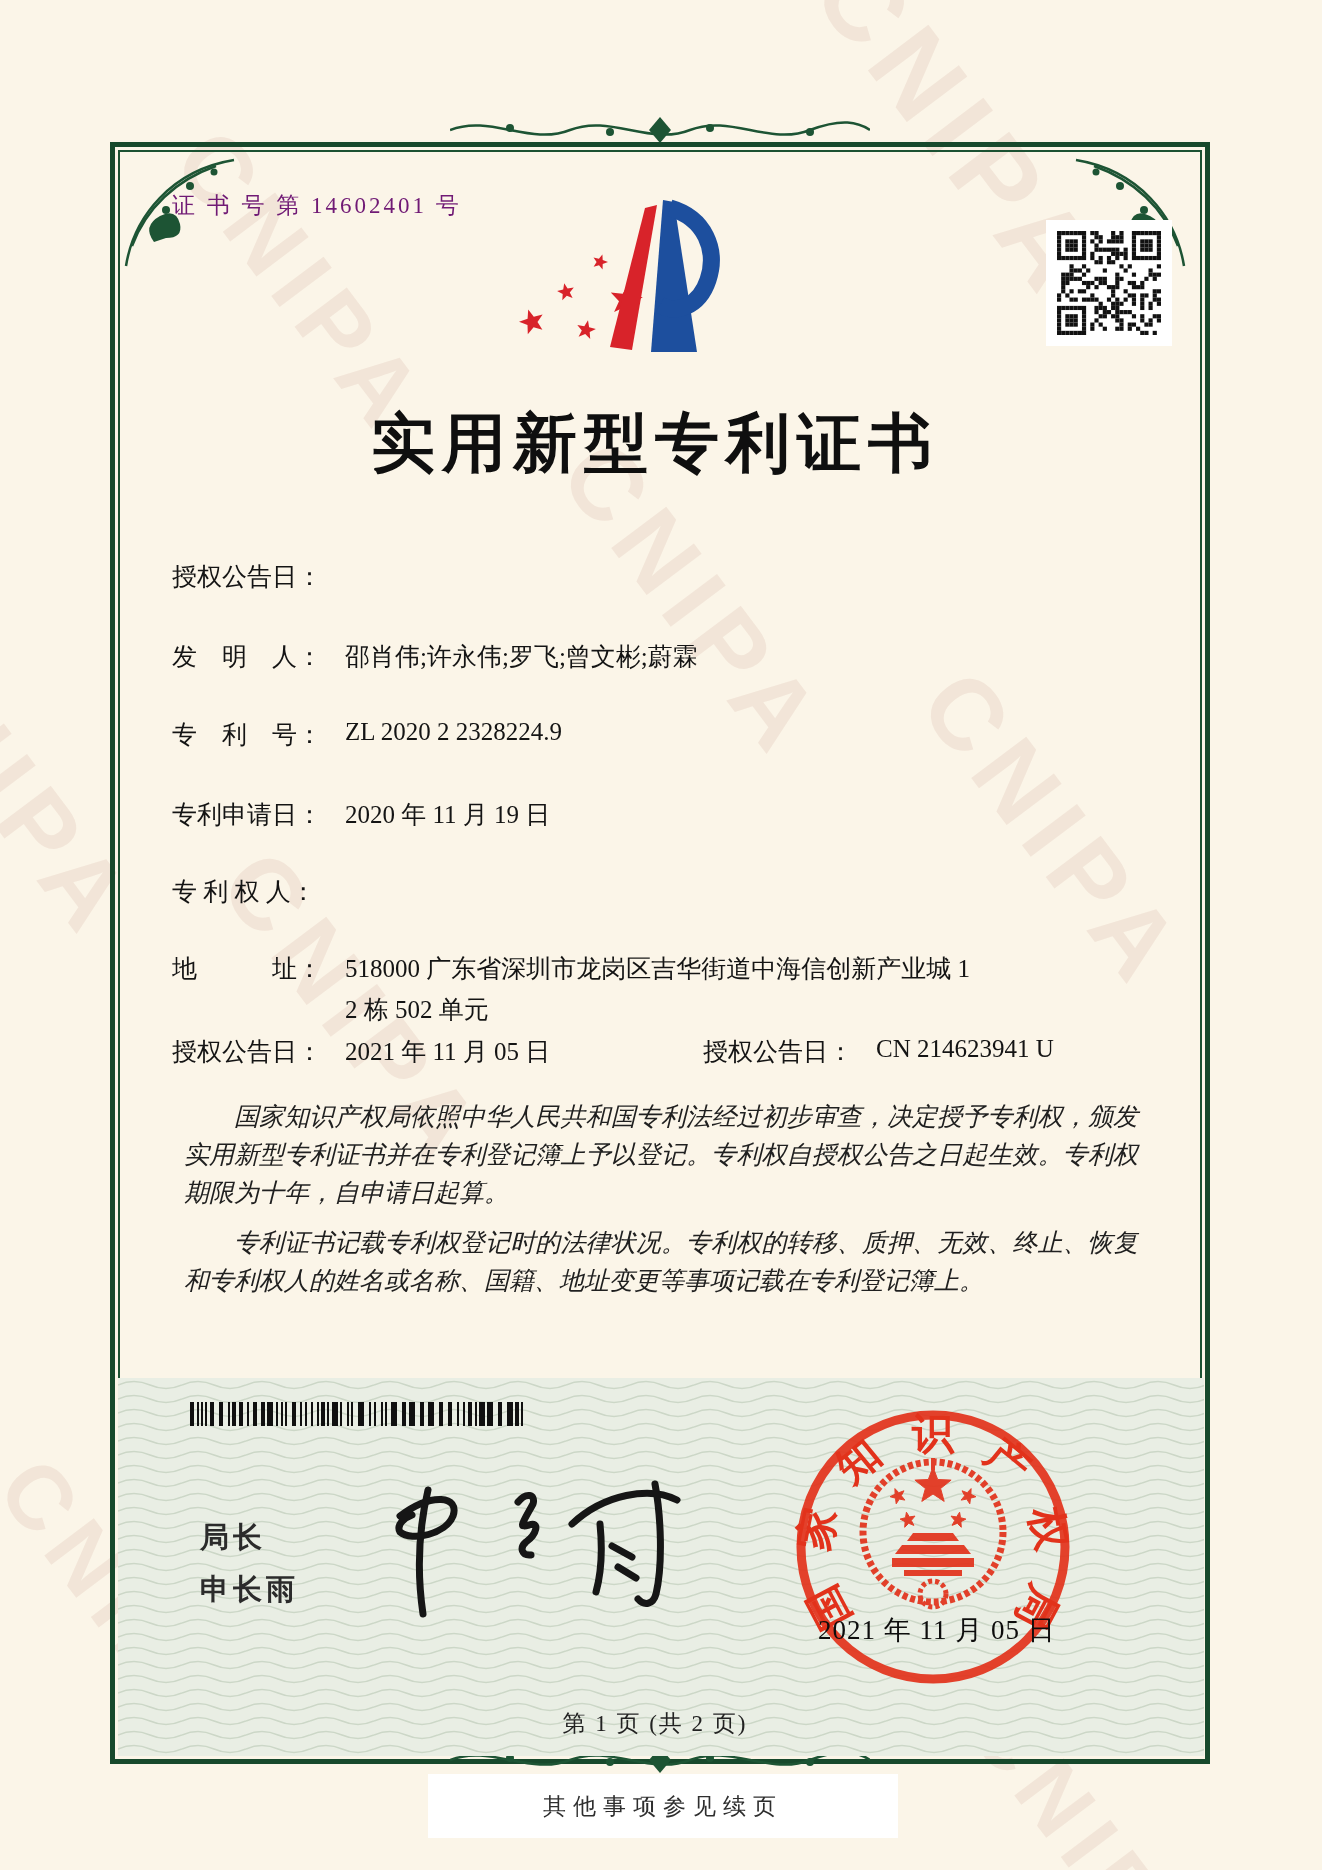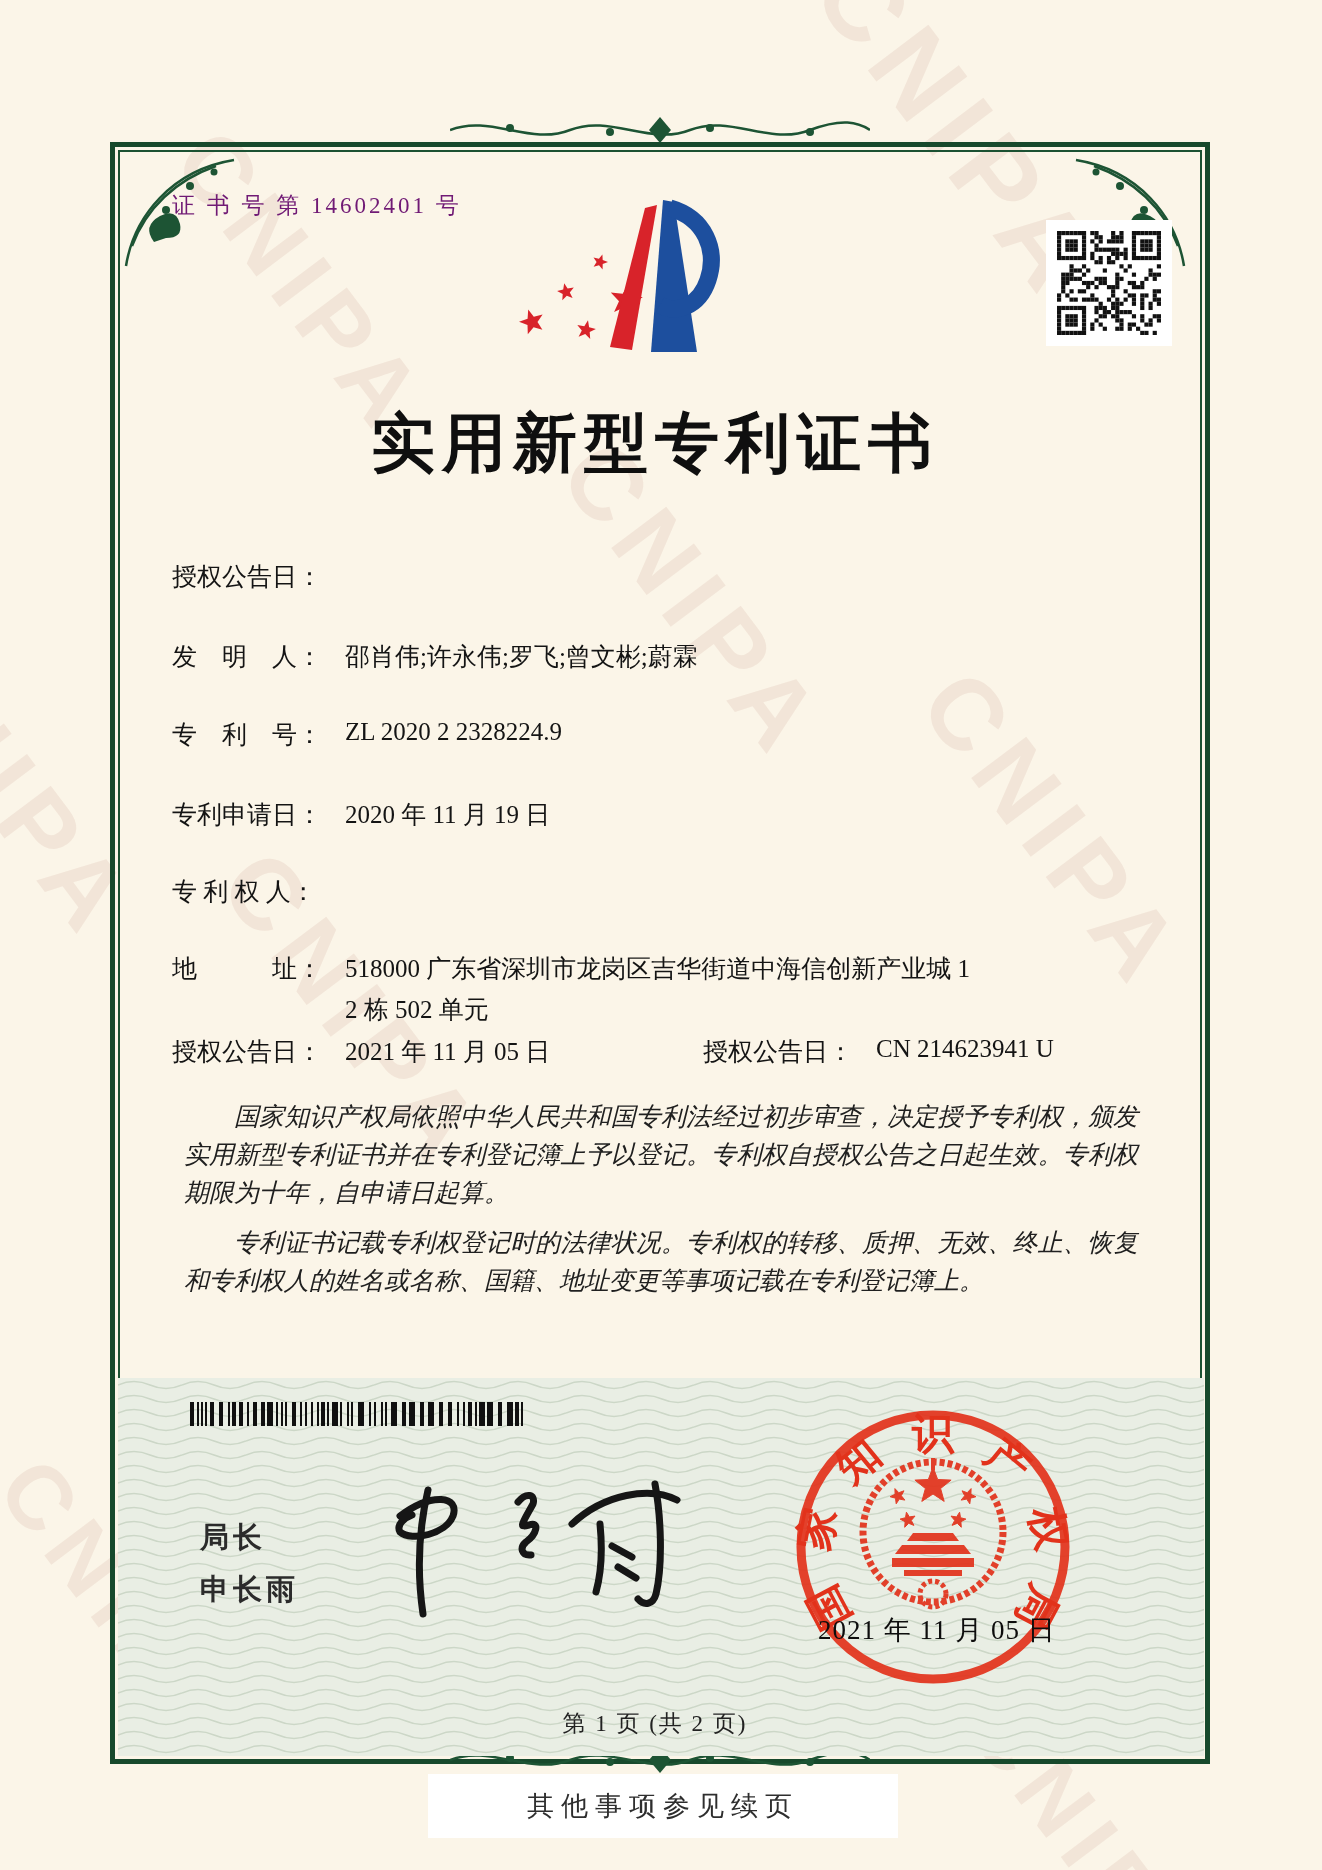--- a/index.html
+++ b/index.html
@@ -36,21 +36,21 @@
   }
   .body-text p{margin:12px;text-indent:2em;font-style:italic;}
   .barcode{position:absolute;left:190px;top:1402px;}
   .sig-title{position:absolute;left:200px;top:1518px;font-family:"Liberation Sans","DejaVu Sans",sans-serif;font-size:29px;font-weight:600;letter-spacing:4px;color:#2b2b2b;}
   .sig-name{position:absolute;left:200px;top:1570px;font-family:"Liberation Sans","DejaVu Sans",sans-serif;font-size:29px;font-weight:600;letter-spacing:4px;color:#2b2b2b;}
   .signature{position:absolute;left:350px;top:1462px;}
   .seal{position:absolute;left:788px;top:1402px;}
   .seal-date{position:absolute;left:818px;top:1612px;width:260px;font-size:27px;letter-spacing:1px;color:#0d0d0d;white-space:pre;z-index:6;}
   .page-footer{position:absolute;left:110px;top:1708px;width:1090px;text-align:center;font-size:23px;letter-spacing:2px;color:#222;white-space:pre;}
   .cont-box{position:absolute;left:428px;top:1774px;width:470px;height:64px;background:#ffffff;display:flex;align-items:center;justify-content:center;}
-  .cont-text{font-size:27px;letter-spacing:7px;color:#2e2e2e;white-space:pre;}
+  .cont-text{font-size:23px;letter-spacing:7px;color:#2e2e2e;white-space:pre;}
   .orn{position:absolute;pointer-events:none;}
 </style>
 </head>
 <body>
 
 <div class="page">
 
   <div class="wm" style="left:240px;top:110px;font-size:95px">CNIPA</div>
   <div class="wm" style="left:890px;top:-70px;font-size:110px">CNIPA</div>
   <div class="wm" style="left:630px;top:420px;font-size:100px">CNIPA</div>

